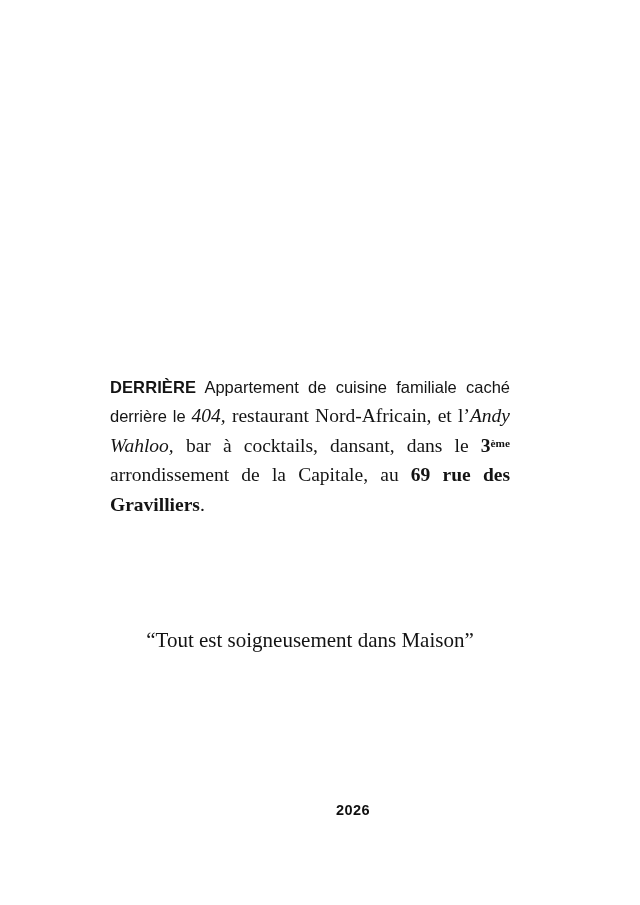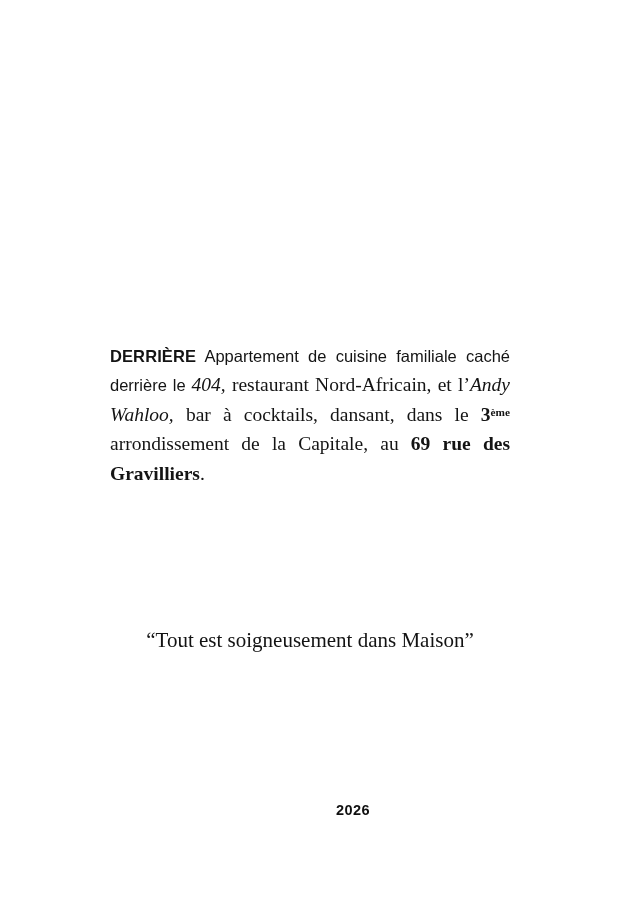--- a/index.html
+++ b/index.html
@@ -17,21 +17,21 @@
   }
 
   .page {
     position: absolute;
     inset: 0;
   }
 
   .body-block {
     position: absolute;
     left: 110px;
-    top: 321px;
+    top: 352px;
     width: 400px;
     font-family: "Liberation Serif", serif;
     font-size: 19.5px;
     line-height: 1.52;
     text-align: justify;
     text-justify: inter-word;
     color: #141414;
   }
 
   .lead {

